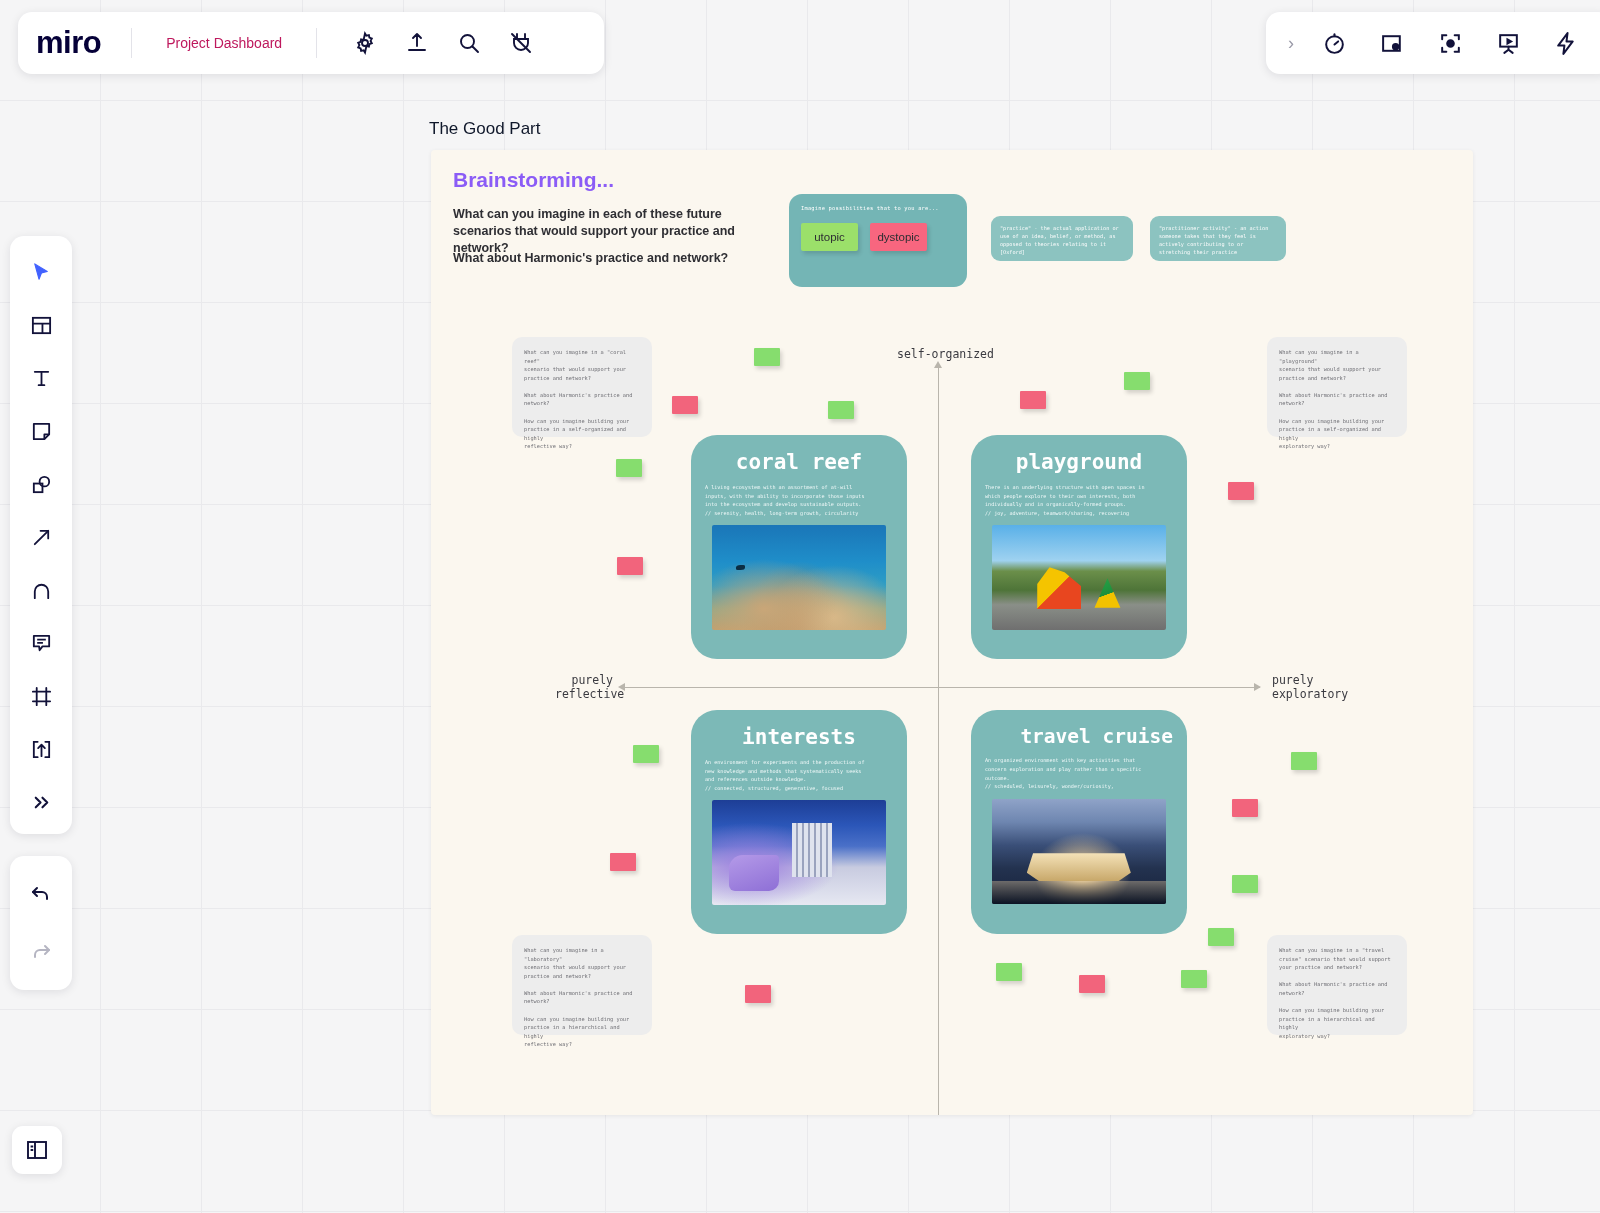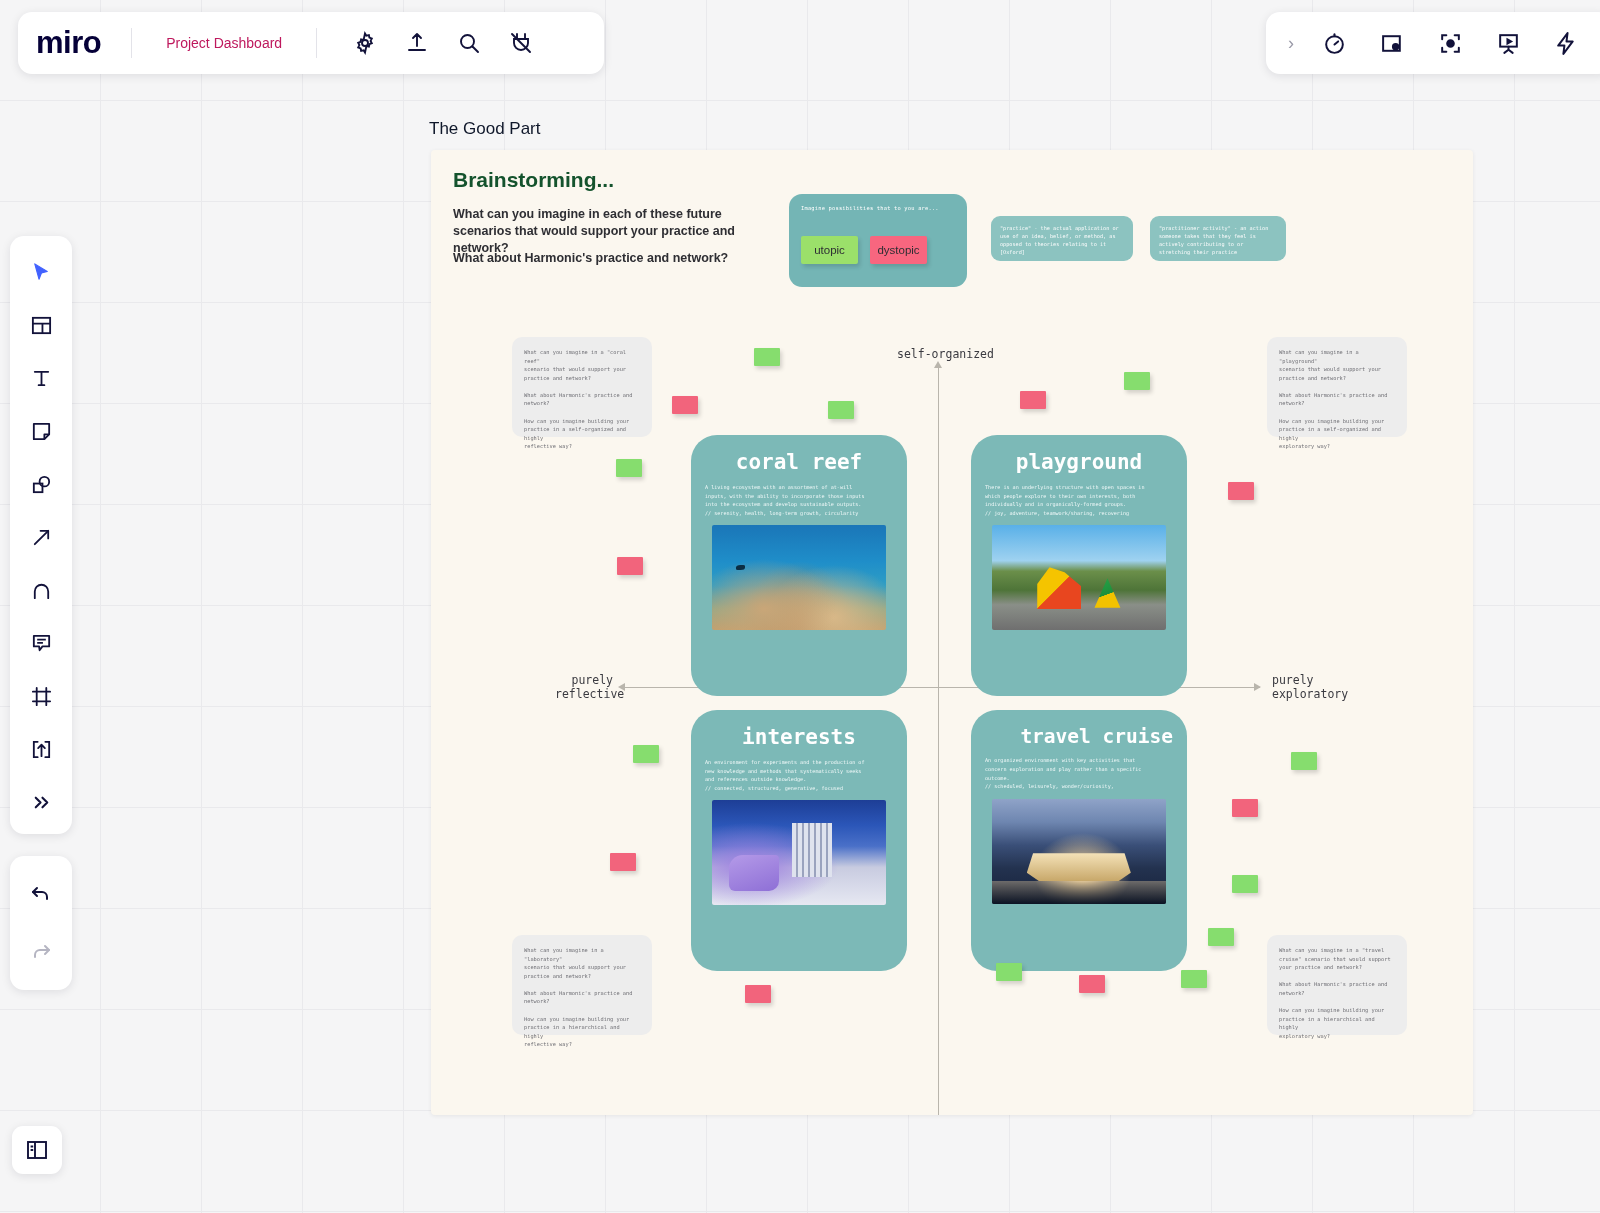--- a/index.html
+++ b/index.html
@@ -95,21 +95,21 @@
   #frame {
     position: absolute; left: 431px; top: 150px;
     width: 1042px; height: 965px;
     background: #fbf7ef;
     border-radius: 4px;
     box-shadow: 0 1px 4px rgba(0,0,0,.07);
     overflow: hidden;
   }
   #brainstorm-title {
     position: absolute; left: 22px; top: 18px;
-    font-size: 21px; font-weight: 700; color: #14532d;
+    font-size: 21px; font-weight: 700; color: #8b5cf6;
   }
   .prompt {
     position: absolute; left: 22px;
     font-size: 12.5px; font-weight: 700; color: #2e2e33; line-height: 1.35;
     width: 330px;
   }
   #prompt1 { top: 56px; }
   #prompt2 { top: 100px; }
 
   
@@ -122,21 +122,20 @@
   #imagine-card .hdr {
     font-family: "DejaVu Sans Mono", monospace;
     font-size: 5.4px; color: #fff; letter-spacing: .2px;
   }
   #imagine-card .stickies { display: flex; gap: 12px; margin-top: 12px; }
   .mini-sticky {
     width: 57px; height: 28px; border-radius: 2px;
     display: flex; align-items: center; justify-content: center;
     font-size: 11.5px; color: #2e2e33;
     box-shadow: 2px 3px 4px rgba(0,0,0,.14);
-    margin-top: 13px;
   }
   .sticky-green { background: #9be06a; }
   .sticky-pink  { background: #f8667f; }
 
   .def-card {
     position: absolute;
     background: #8cc3c0; border-radius: 9px;
     padding: 8px 9px;
     font-family: "DejaVu Sans Mono", monospace;
     font-size: 5.2px; line-height: 1.55; color: #fdfdfd;
@@ -179,21 +178,21 @@
     font-family: "DejaVu Sans Mono", monospace;
     font-size: 11.5px; color: #3a3a40; line-height: 1.25;
   }
   #lbl-top    { left: 466px; top: 197px; }
   #lbl-left   { left: 124px; top: 523px; text-align: right; width: 58px; }
   #lbl-right  { left: 841px; top: 523px; width: 70px; }
 
   
   .scen {
     position: absolute;
-    width: 216px; height: 261px;
+    width: 216px; height: 224px;
     background: #7cb9b7;
     border-radius: 26px;
     padding: 16px 14px 0;
   }
   .scen h3 {
     font-family: "DejaVu Sans Mono", monospace;
     font-size: 21px; font-weight: 700; color: #fff;
     text-align: center; letter-spacing: 0px; line-height: 1.1;
     margin-bottom: 9px;
   }

